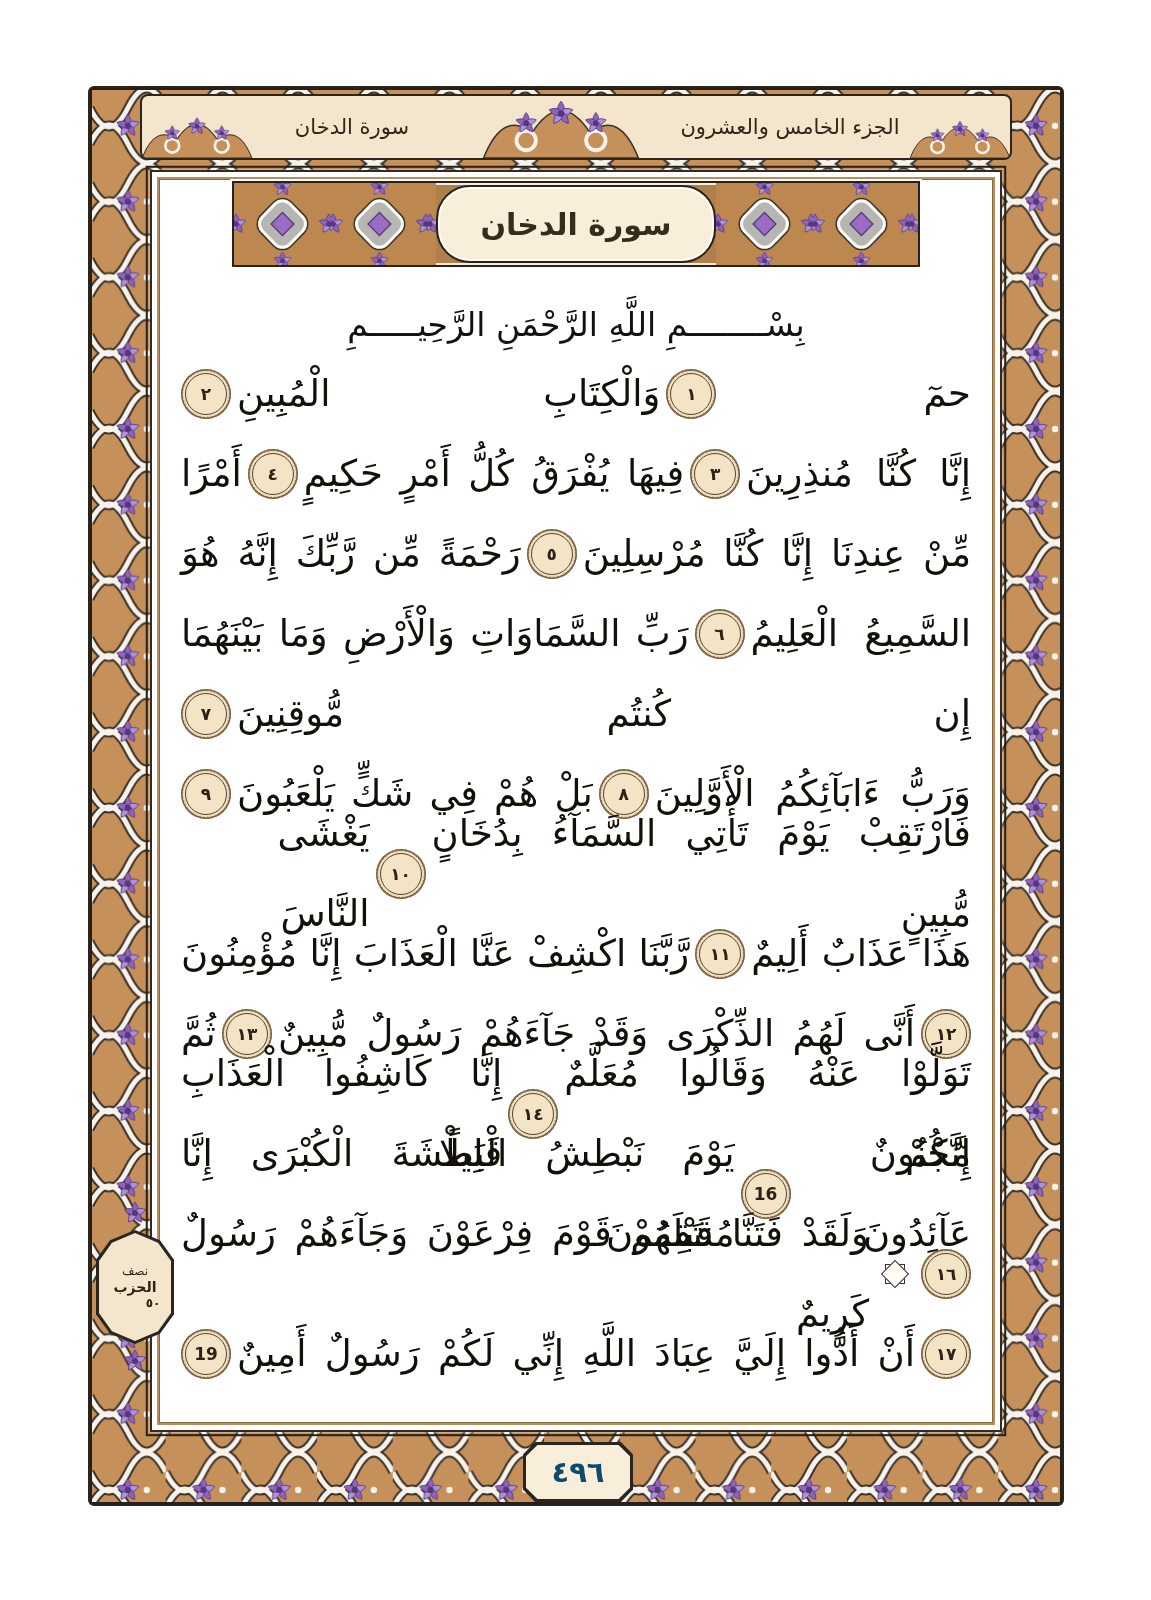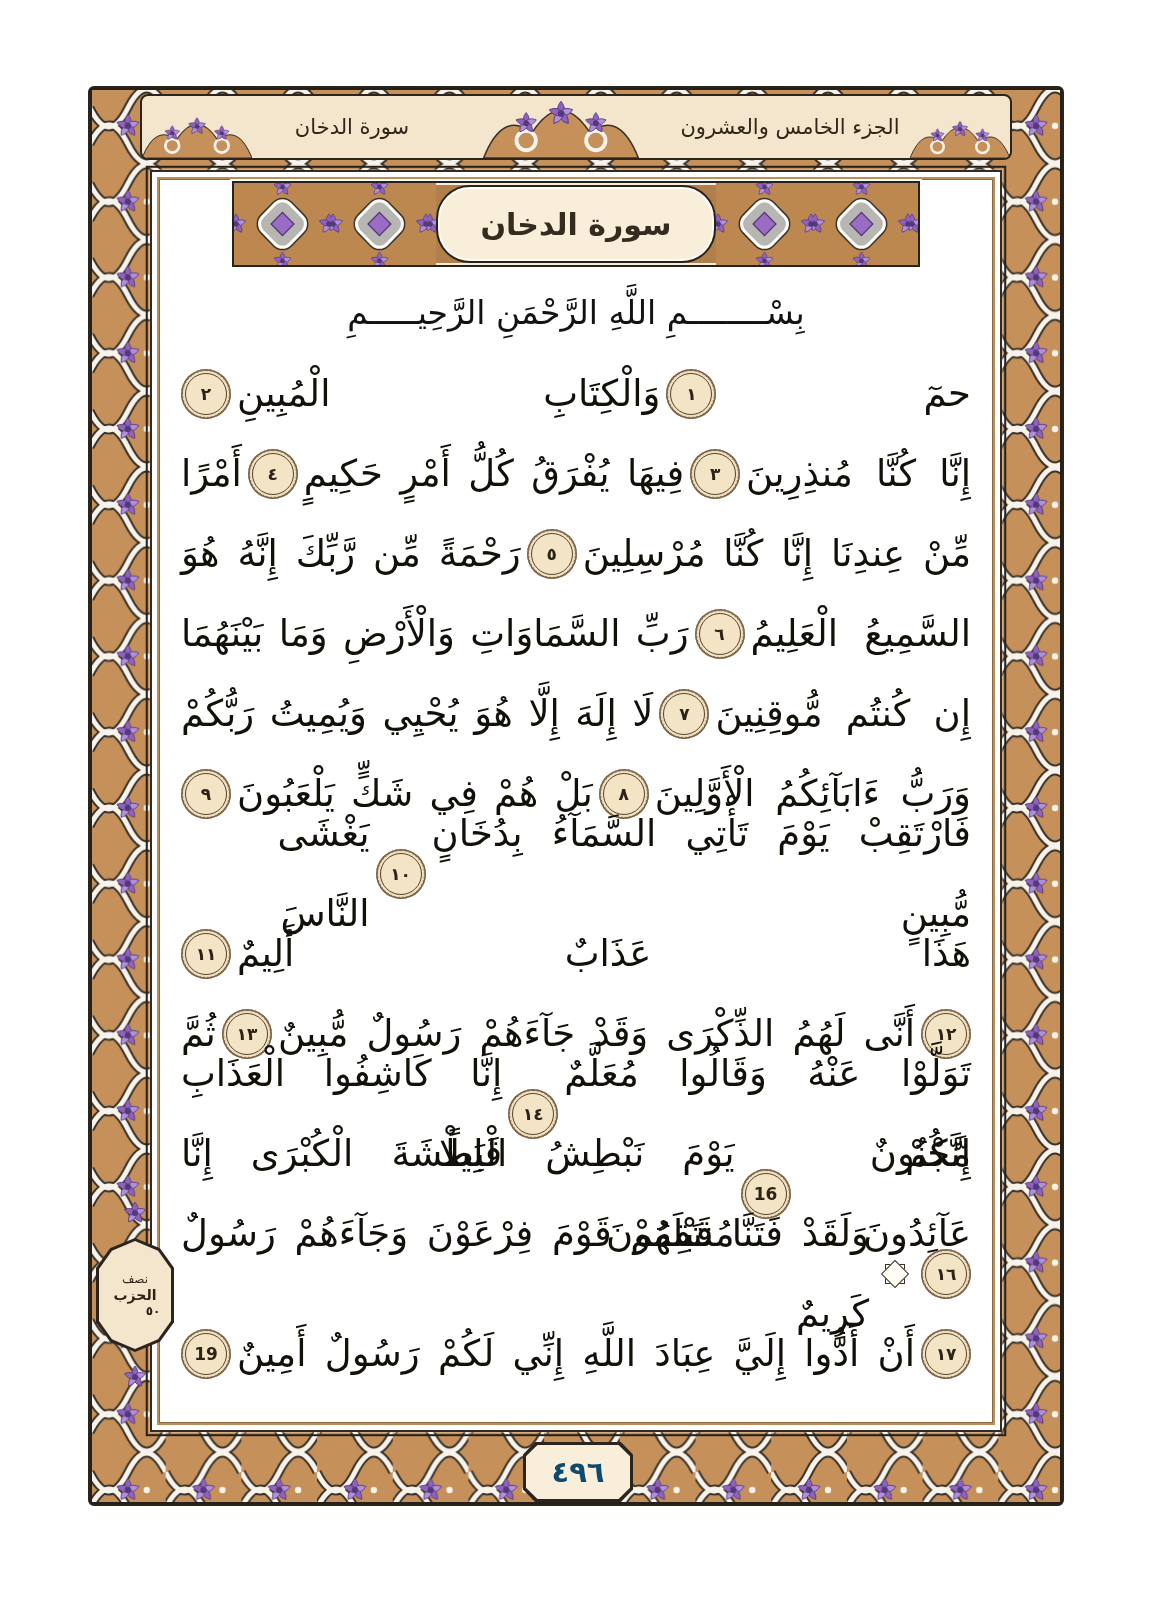--- a/index.html
+++ b/index.html
@@ -46,21 +46,21 @@
     box-shadow:0 0 0 2px #ffffff, inset 0 0 0 2px #f3ecdf;
     display:flex;flex-direction:row;align-items:stretch;}
   .cartouche .side-orn{flex:1 1 auto;overflow:hidden;}
   .cartouche .side-orn svg{display:block;width:100%;height:100%;}
   .cartouche .title-plate{flex:0 0 276px;margin:2px 0;background:var(--cream-light);
     border-radius:34px;border:2px solid #29221b;box-shadow:inset 0 0 0 2px #fffdf6;
     display:flex;align-items:center;justify-content:center;}
   .title-plate .t{font-size:30px;font-weight:700;color:#352b1e;}
 
   
-  .bismillah{position:absolute;left:0;right:0;top:104px;height:72px;
+  .bismillah{position:absolute;left:0;right:0;top:116px;height:72px;
     display:flex;align-items:center;justify-content:center;
     font-size:33px;color:#141210;}
 
   
   .lines{position:absolute;top:182px;left:26px;right:26px;direction:rtl;}
   .qline{height:80px;display:flex;flex-direction:row;align-items:center;
     font-size:37px;color:#121008;line-height:80px;}
   .seg{flex:1 1 auto;text-align:justify;text-align-last:justify;padding:0 3px;min-width:0;}
   .seg.short{flex:0 0 auto;text-align-last:auto;}
   .vmark{flex:0 0 auto;width:42px;height:42px;margin:0 7px;border-radius:50%;
@@ -68,21 +68,21 @@
     box-shadow:0 0 0 2.5px #efe0c2, 0 0 0 4px #6e5840;
     outline:2px dotted #8a6f4d;outline-offset:2px;
     display:flex;align-items:center;justify-content:center;box-sizing:border-box;}
   .vnum{font-size:17px;line-height:1;color:#2c2317;font-weight:700;}
   .hizbstar{flex:0 0 auto;position:relative;width:30px;height:30px;margin:0 8px;}
   .hizbstar::before,.hizbstar::after{content:"";position:absolute;left:5px;top:5px;width:20px;height:20px;
     background:#fffdf6;border:1.5px solid #3a3128;box-sizing:border-box;}
   .hizbstar::after{transform:rotate(45deg);}
 
   
-  .hizb-marker{position:absolute;left:4px;top:1112px;width:82px;display:flex;flex-direction:column;align-items:center;gap:12px;z-index:5;}
+  .hizb-marker{position:absolute;left:4px;top:1112px;width:82px;display:flex;flex-direction:column;align-items:center;gap:4px;z-index:5;}
   .hizb-finial{width:26px;height:26px;}
   .hizb-oct-outer{width:78px;height:114px;background:#2c251d;
     clip-path:polygon(50% 0,82% 9%,100% 26%,100% 74%,82% 91%,50% 100%,18% 91%,0 74%,0 26%,18% 9%);
     display:flex;align-items:center;justify-content:center;}
   .hizb-oct-inner{width:72px;height:108px;background:var(--cream);
     clip-path:polygon(50% 0,82% 9%,100% 26%,100% 74%,82% 91%,50% 100%,18% 91%,0 74%,0 26%,18% 9%);
     display:flex;flex-direction:column;align-items:center;justify-content:center;gap:1px;color:#2c2317;}
   .hizb-oct-inner .s1{font-size:12px;}
   .hizb-oct-inner .s2{font-size:14px;font-weight:700;}
   .hizb-oct-inner .s3{font-size:12px;font-weight:700;margin-left:36px;}
@@ -234,21 +234,20 @@
             <span class="vmark">
               <span class="vnum">٦</span>
             </span>
             <span class="seg">رَبِّ السَّمَاوَاتِ وَالْأَرْضِ وَمَا بَيْنَهُمَا</span>
           </div>
           <div class="qline">
             <span class="seg">إِن كُنتُم مُّوقِنِينَ</span>
             <span class="vmark">
               <span class="vnum">٧</span>
             </span>
-            <span class="seg">لَا إِلَهَ إِلَّا هُوَ يُحْيِي وَيُمِيتُ رَبُّكُمْ</span>
           </div>
           <div class="qline">
             <span class="seg">وَرَبُّ ءَابَآئِكُمُ الْأَوَّلِينَ</span>
             <span class="vmark">
               <span class="vnum">٨</span>
             </span>
             <span class="seg">بَلْ هُمْ فِي شَكٍّ يَلْعَبُونَ</span>
             <span class="vmark">
               <span class="vnum">٩</span>
             </span>
@@ -258,20 +257,21 @@
             <span class="vmark">
               <span class="vnum">١٠</span>
             </span>
             <span class="seg">يَغْشَى النَّاسَ</span>
           </div>
           <div class="qline">
             <span class="seg">هَذَا عَذَابٌ أَلِيمٌ</span>
             <span class="vmark">
               <span class="vnum">١١</span>
             </span>
+            <span class="seg">رَّبَّنَا اكْشِفْ عَنَّا الْعَذَابَ إِنَّا مُؤْمِنُونَ</span>
           </div>
           <div class="qline">
             <span class="vmark">
               <span class="vnum">١٢</span>
             </span>
             <span class="seg">أَنَّى لَهُمُ الذِّكْرَى وَقَدْ جَآءَهُمْ رَسُولٌ مُّبِينٌ</span>
             <span class="vmark">
               <span class="vnum">١٣</span>
             </span>
             <span class="seg short">ثُمَّ</span>

